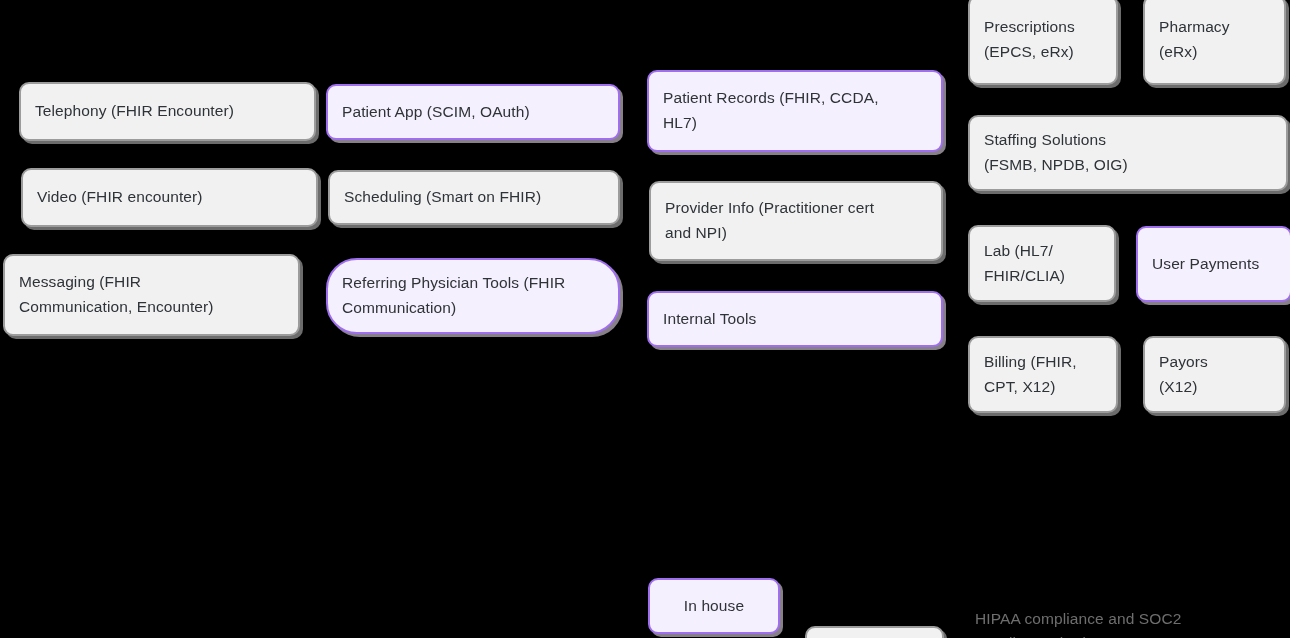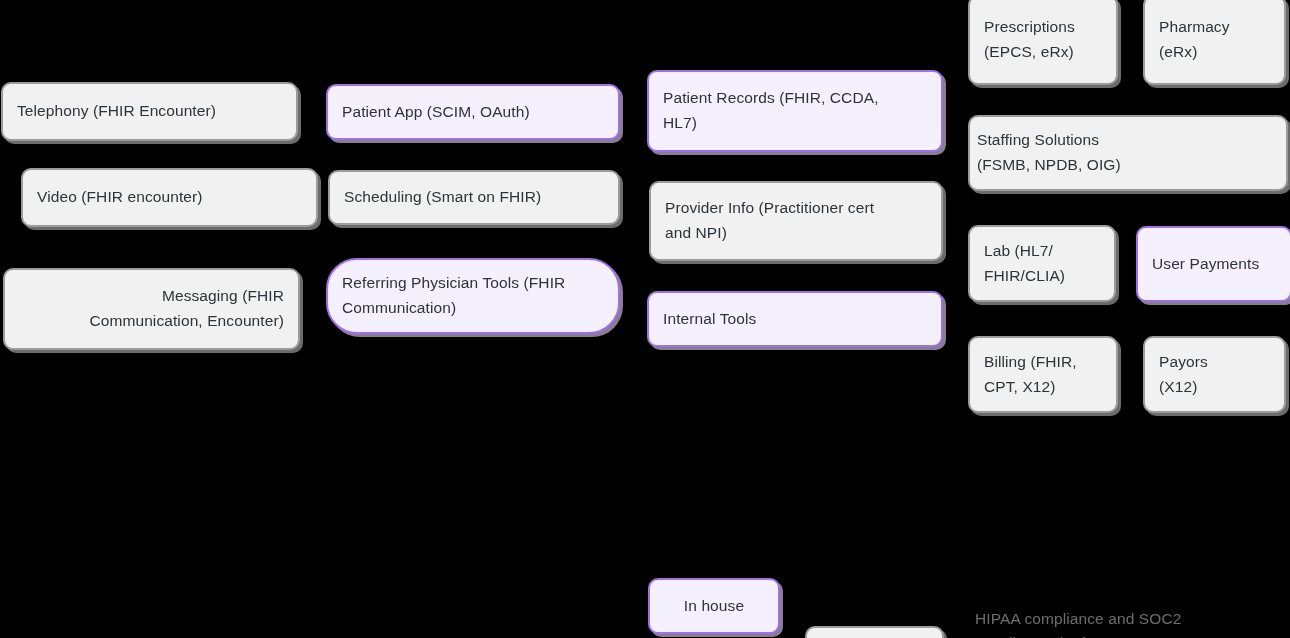--- a/index.html
+++ b/index.html
@@ -71,29 +71,29 @@
     white-space: pre-line;
     letter-spacing: 0.1px;
     margin-top: 24px;
   }
 </style>
 </head>
 <body>
 
 <div class="canvas">
 
-  <div class="node external" style="left:1px; top:82px; width:297px; height:59px;">
+  <div class="node external" style="left:19px; top:82px; width:297px; height:59px;">
     <span class="label">Telephony (FHIR Encounter)</span>
   </div>
 
   <div class="node external" style="left:21px; top:168px; width:297px; height:59px;">
     <span class="label">Video (FHIR encounter)</span>
   </div>
 
-  <div class="node external" style="left:3px; top:268px; width:297px; height:82px;text-align:right;">
+  <div class="node external" style="left:3px; top:254px; width:297px; height:82px;">
     <span class="label">Messaging (FHIR
 Communication, Encounter)</span>
   </div>
 
   <div class="node inhouse" style="left:326px; top:84px; width:294px; height:56px;">
     <span class="label">Patient App (SCIM, OAuth)</span>
   </div>
 
   <div class="node external" style="left:328px; top:170px; width:292px; height:55px;">
     <span class="label">Scheduling (Smart on FHIR)</span>
@@ -121,21 +121,21 @@
   <div class="node external" style="left:968px; top:-5px; width:150px; height:90px;">
     <span class="label">Prescriptions
 (EPCS, eRx)</span>
   </div>
 
   <div class="node external" style="left:1143px; top:-5px; width:143px; height:90px;">
     <span class="label">Pharmacy
 (eRx)</span>
   </div>
 
-  <div class="node external" style="left:968px; top:115px; width:320px; height:76px;padding-left:7px;">
+  <div class="node external" style="left:968px; top:115px; width:320px; height:76px;">
     <span class="label">Staffing Solutions
 (FSMB, NPDB, OIG)</span>
   </div>
 
   <div class="node external" style="left:968px; top:225px; width:148px; height:77px;">
     <span class="label">Lab (HL7/
 FHIR/CLIA)</span>
   </div>
 
   <div class="node inhouse" style="left:1136px; top:226px; width:156px; height:76px;">

